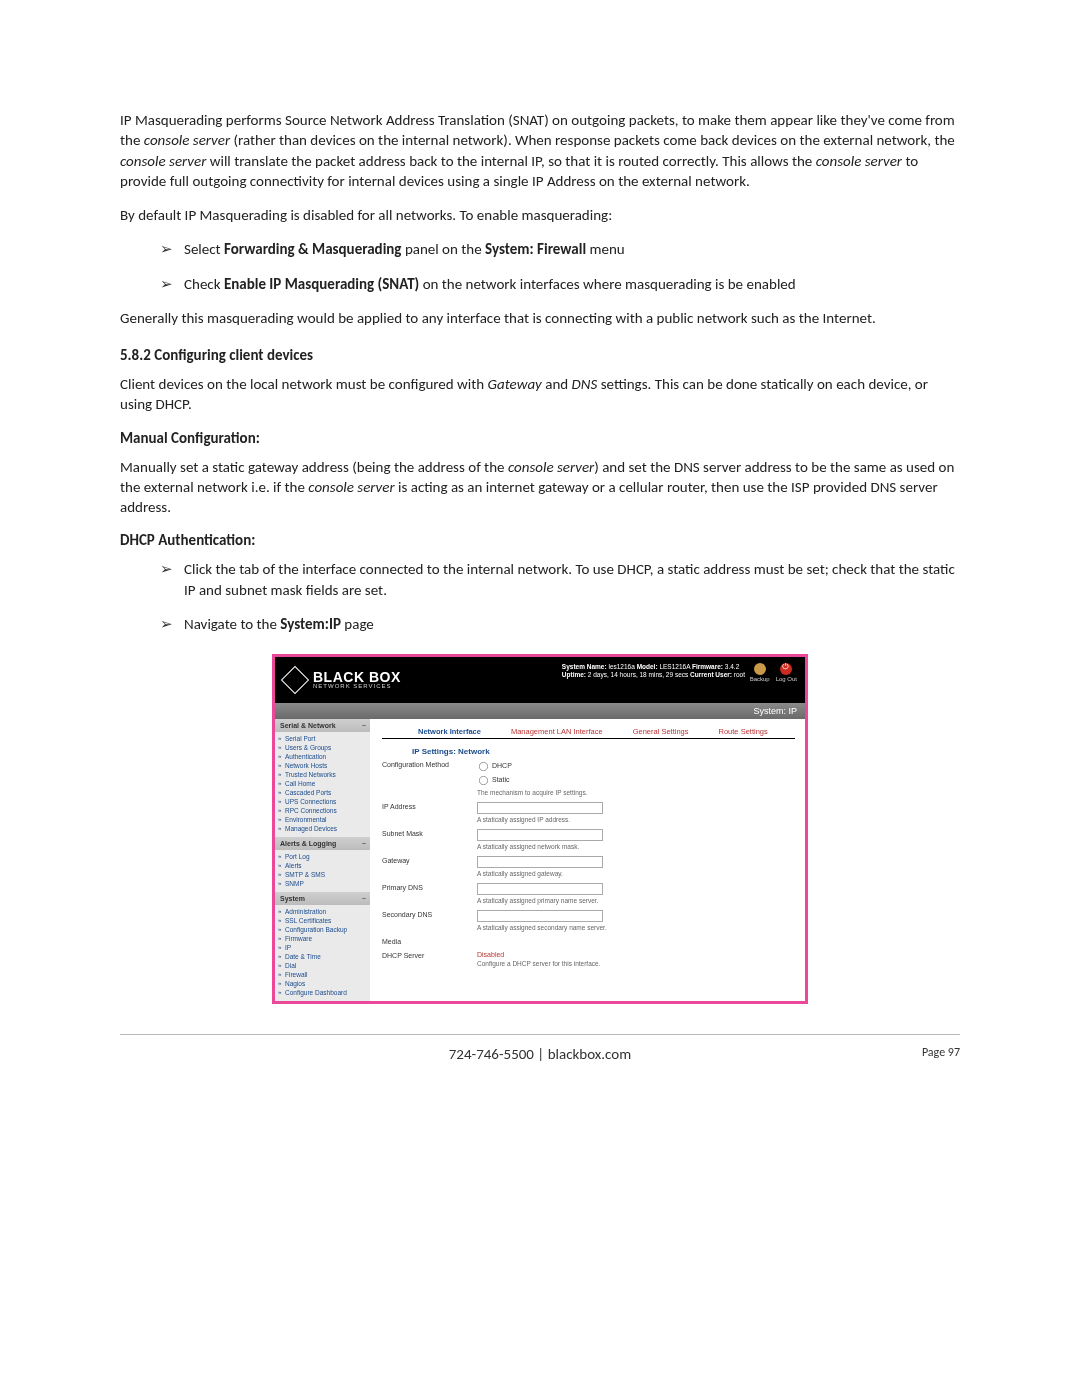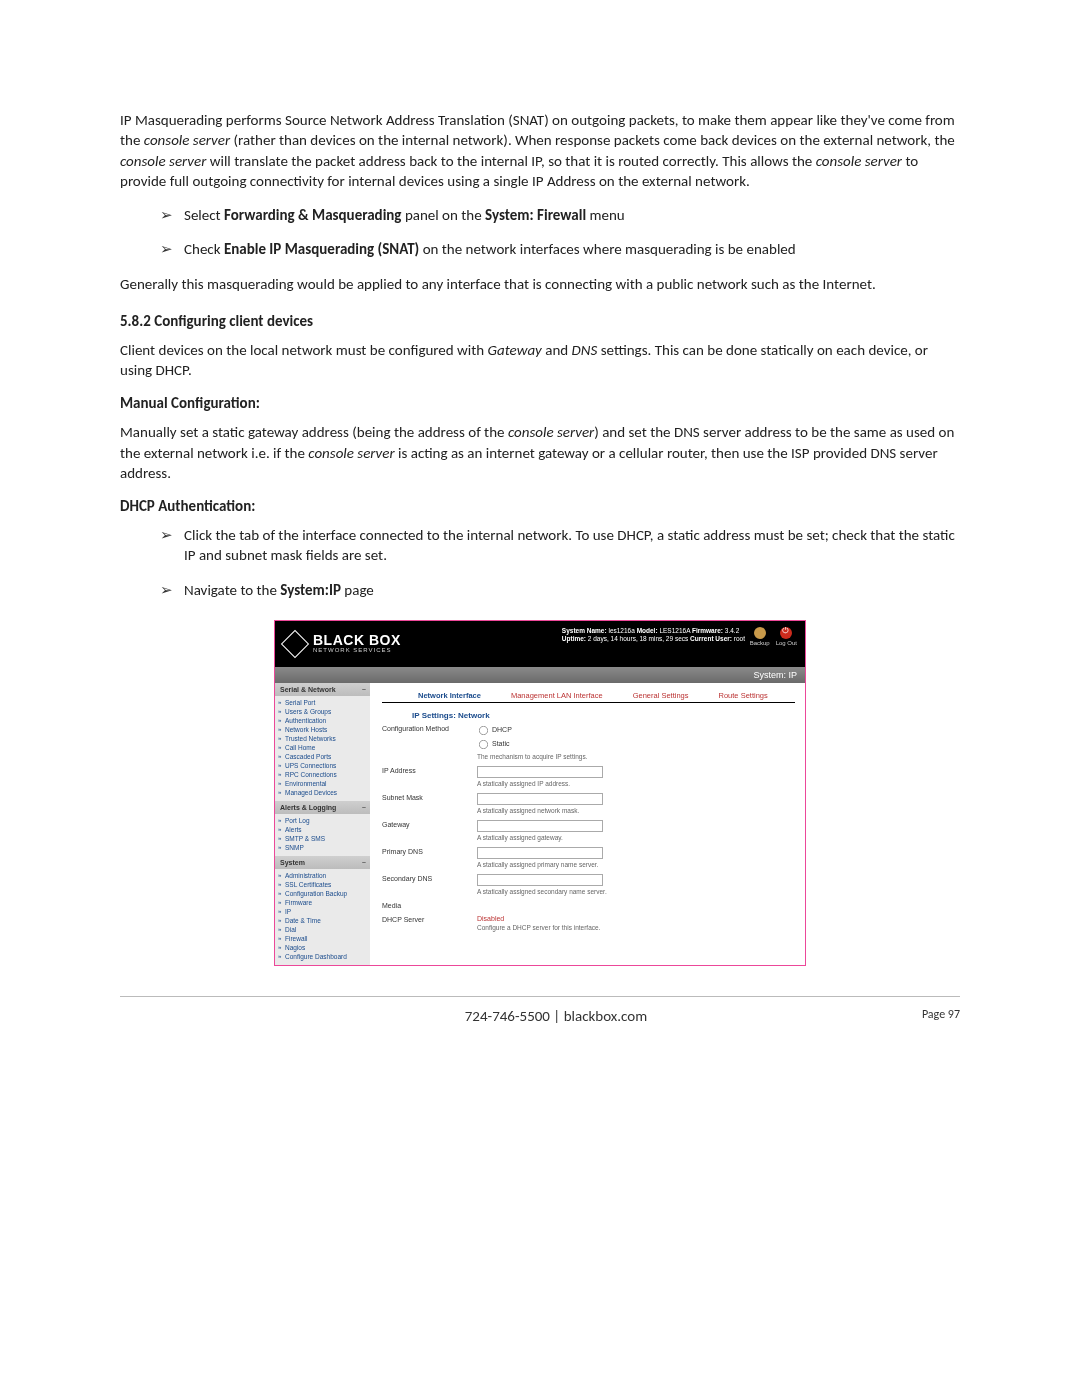--- a/index.html
+++ b/index.html
@@ -18,21 +18,21 @@
   .italic { font-style: italic; }
   .bold { font-weight: bold; }
   ul.arrow { list-style: none; padding-left: 40px; margin: 10px 0 14px 0; }
   ul.arrow li { position: relative; padding-left: 24px; margin-bottom: 14px; line-height: 1.35; }
   ul.arrow li::before {
     content: "➢"; position: absolute; left: 0; top: 0; color: #333; font-size: 15px;
   }
   .section-heading { font-weight: bold; margin: 18px 0 10px 0; }
   .sub-heading { font-weight: bold; margin: 14px 0 10px 0; }
   
-  .shot { width: 530px; margin: 20px auto 7px auto; border: 1px solid #ec4899; font-size: 8px; font-family: Arial, sans-serif; color: #333; }
+  .shot { width: 530px; margin: 20px auto 7px auto; border: 3px solid #ec4899; font-size: 8px; font-family: Arial, sans-serif; color: #333; }
   .shot-header { background: #000; color: #fff; display: flex; align-items: center; padding: 6px 10px; position: relative; height: 34px; }
   .logo-diamond { width: 18px; height: 18px; border: 1px solid #fff; transform: rotate(45deg); margin-right: 8px; flex-shrink:0; }
   .logo-text { font-weight: bold; font-size: 14px; letter-spacing: 0.5px; line-height: 0.9; }
   .logo-sub { font-size: 6px; letter-spacing: 1px; color:#ccc; }
   .sysinfo { position: absolute; right: 60px; top: 6px; text-align: left; font-size: 6.5px; line-height: 1.3; }
   .header-icons { position: absolute; right: 8px; top: 6px; display: flex; gap: 6px; align-items:flex-start; }
   .header-icons .hi { text-align:center; font-size:6px; color:#ccc;}
   .header-icons .hi .ic { width:12px; height:12px; margin:0 auto 1px auto;}
   .ic-gear { background: #c99a4a; border-radius:50%; }
   .ic-power { background: #cc2b1d; border-radius:50%; position:relative;}
@@ -54,32 +54,33 @@
   .form-label { width: 95px; font-size: 7px; color:#333; padding-top:1px;}
   .form-field { flex: 1; font-size: 7px; }
   .form-field input[type=text] { width: 120px; height: 10px; border: 1px solid #aaa; font-size:7px; padding:0 2px;}
   .form-field select { font-size: 7px; width: 60px; height:13px;}
   .form-field .desc { color: #666; font-size: 6.5px; margin-top: 2px; }
   .form-field .radio-row { font-size:7px; color:#333; margin-bottom:1px;}
   .form-field .radio-row input{ margin:0 2px 0 0; vertical-align:middle; transform:scale(0.7);}
   .disabled-link { color: #b33; font-size:7px;}
   
   .page-footer { border-top: 1px solid #999; margin-top: 30px; padding-top: 10px; display:flex; justify-content:space-between; font-size: 15px; color:#333;}
-  .page-footer .center { position:absolute; left:50%; transform:translateX(-50%);margin-left:16px; }
+  .page-footer .center { position:absolute; left:50%; transform:translateX(-50%); }
   .footer-wrap{ position:relative; height:24px; margin-top:30px;}
 </style>
 </head>
 <body>
 
 <div class="page">
 
   <p>
     <span>IP Masquerading performs Source Network Address Translation (SNAT) on outgoing packets, to make them appear like they've come from the </span><span class="italic">console server</span><span> (rather than devices on the internal network). When response packets come back devices on the external network, the </span><span class="italic">console server</span><span> will translate the packet address back to the internal IP, so that it is routed correctly. This allows the </span><span class="italic">console server</span><span> to provide full outgoing connectivity for internal devices using a single IP Address on the external network.</span>
   </p>
 
+  <p>By default IP Masquerading is disabled for all networks. To enable masquerading:</p>
 
   <ul class="arrow">
     <li>
       <span>Select </span><span class="bold">Forwarding &amp; Masquerading</span><span> panel on the </span><span class="bold">System: Firewall </span><span> menu</span>
     </li>
     <li>
       <span>Check </span><span class="bold">Enable IP Masquerading (SNAT)</span><span> on the network interfaces where masquerading is be enabled</span>
     </li>
   </ul>
 

